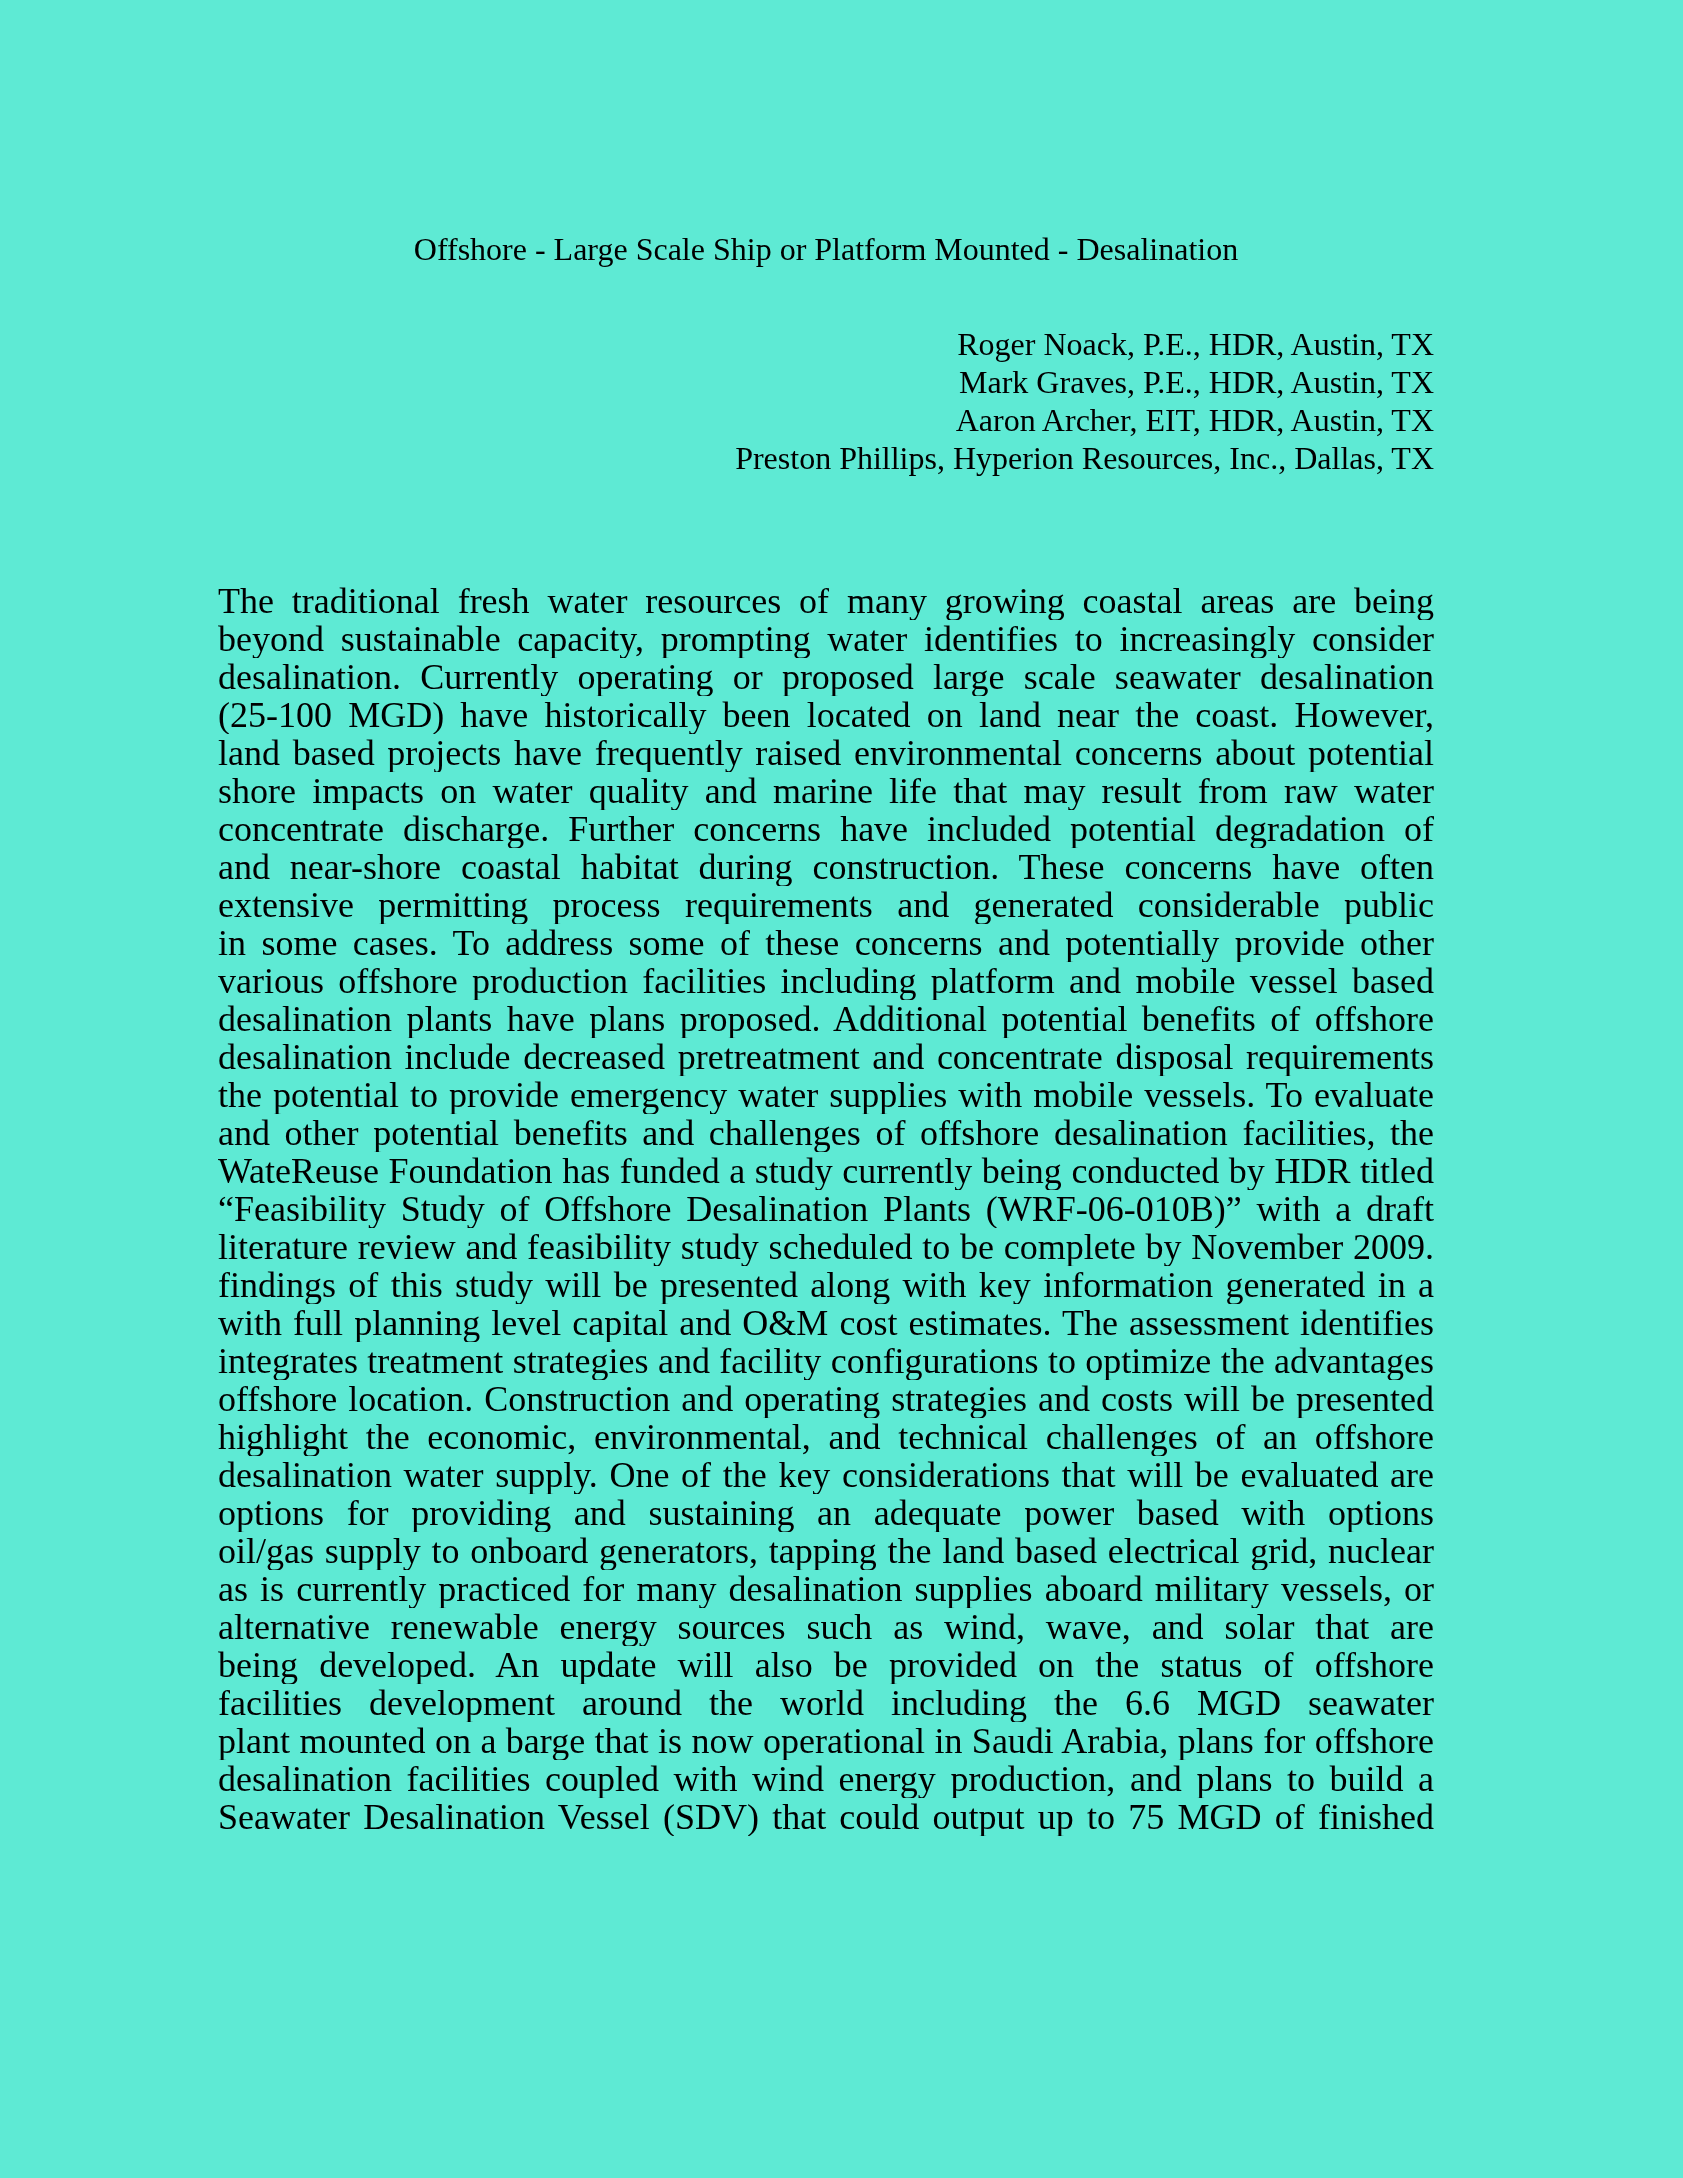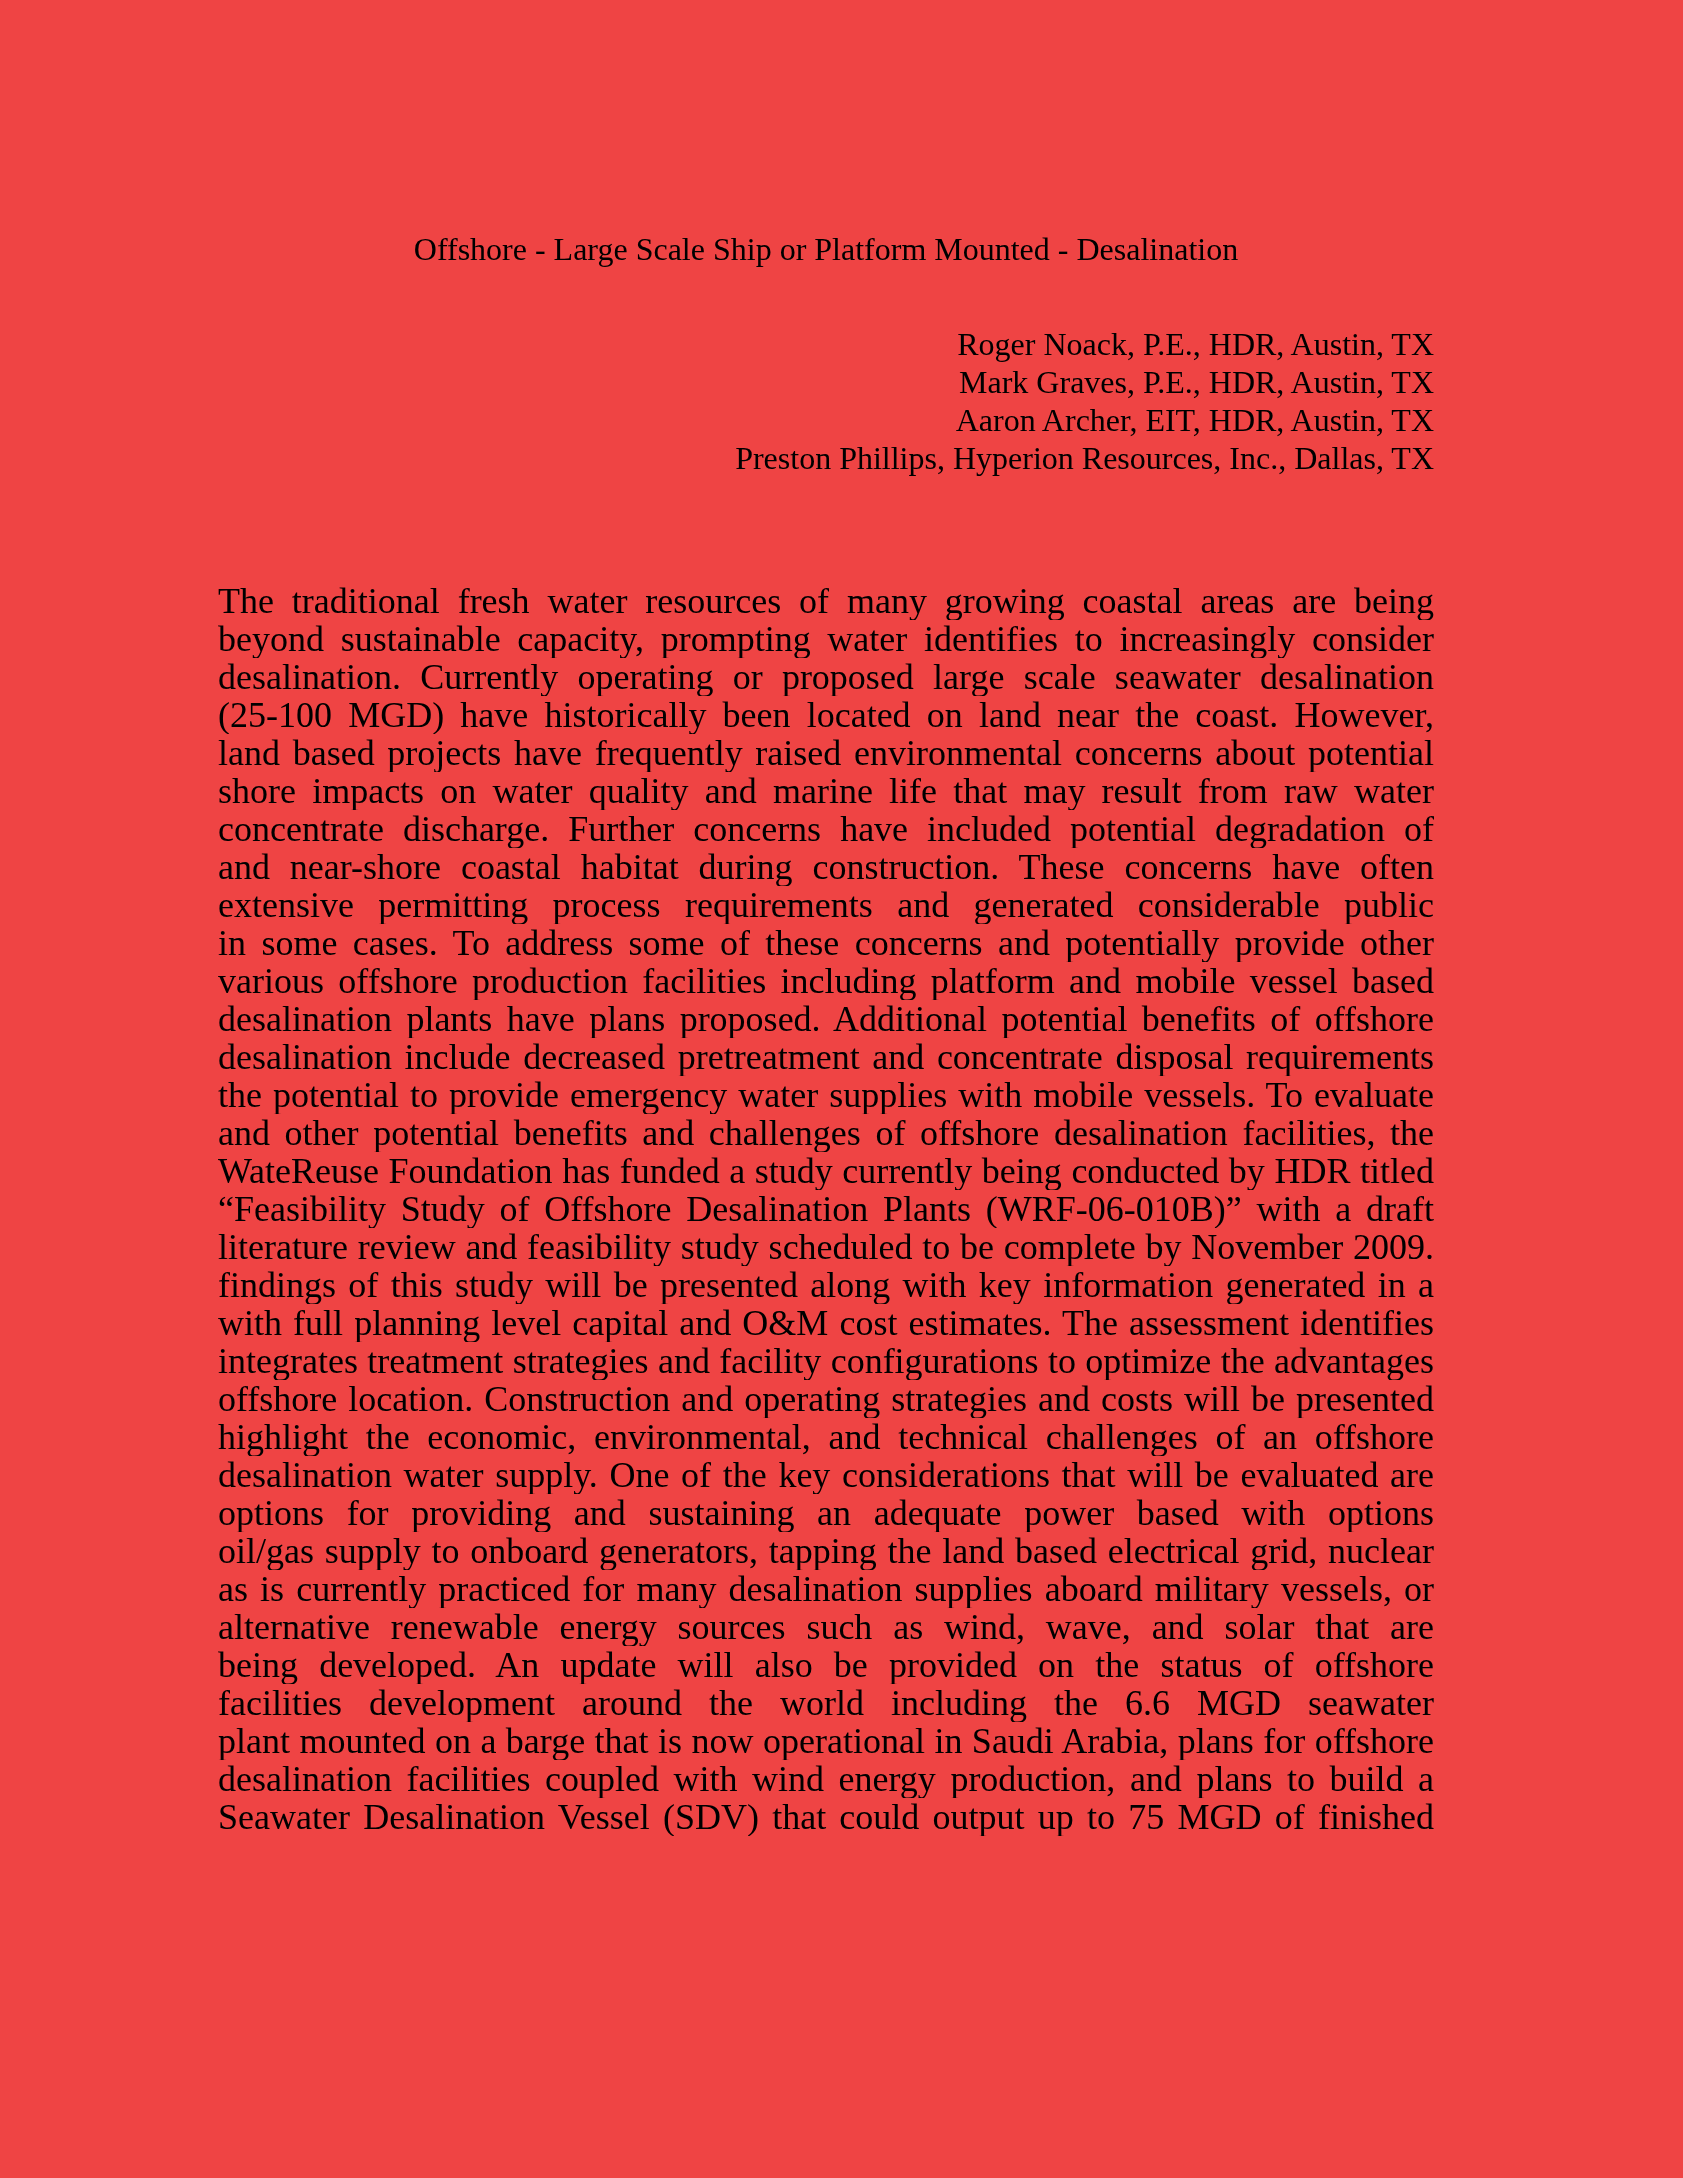--- a/index.html
+++ b/index.html
@@ -4,21 +4,21 @@
 <style>
   html, body {
     margin: 0;
     padding: 0;
     background: #ffffff;
   }
   .page {
     position: relative;
     width: 1683px;
     height: 2178px;
-    background: #ef4444;
+    background: #5eead4;
     color: #000000;
     font-family: "Liberation Serif", "DejaVu Serif", serif;
     overflow: hidden;
   }
   .title {
     position: absolute;
     left: 218px;
     top: 230px;
     width: 1216px;
     margin: 0;

